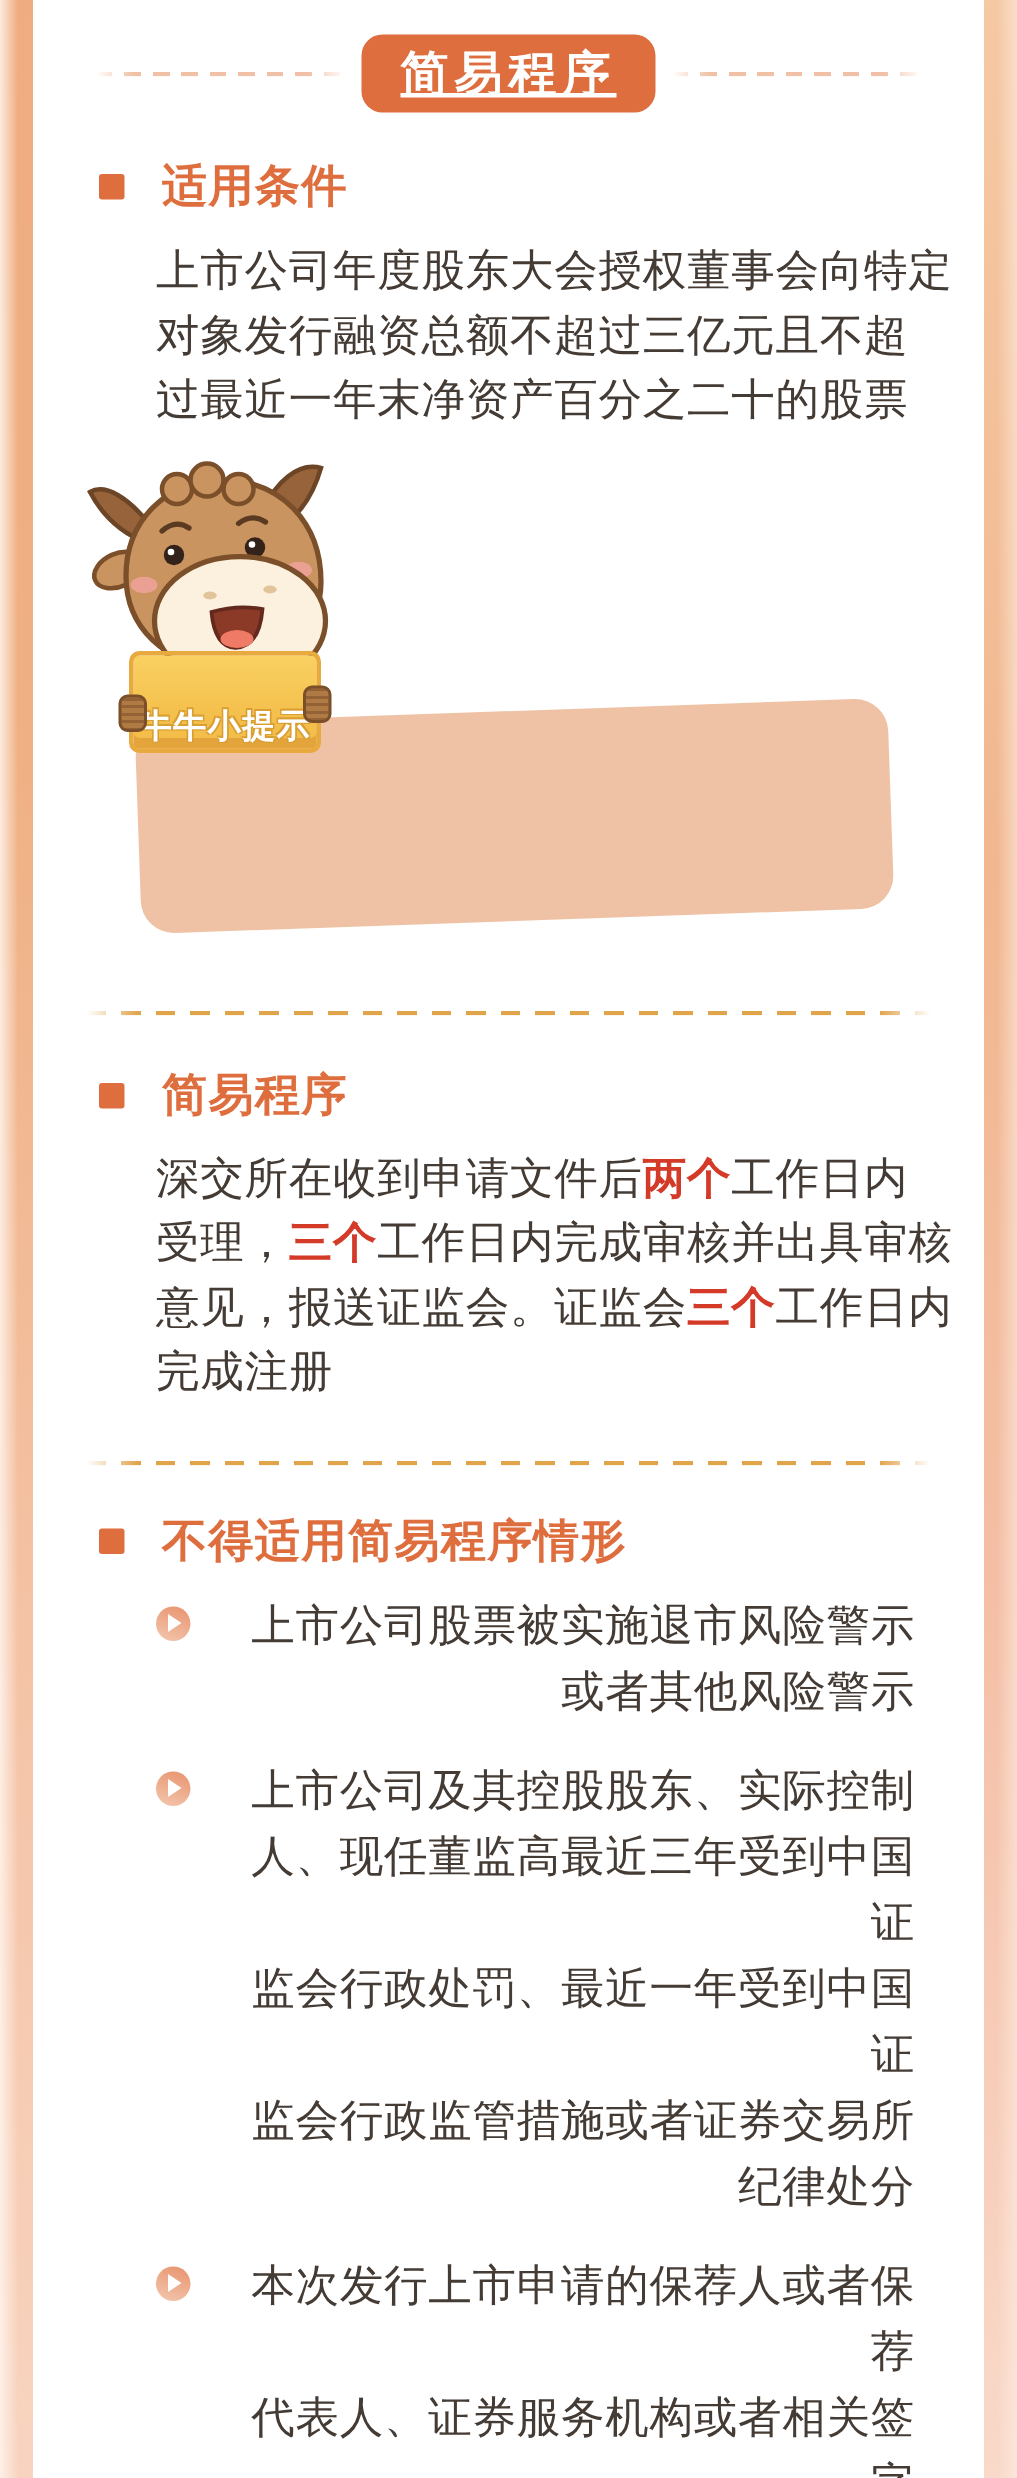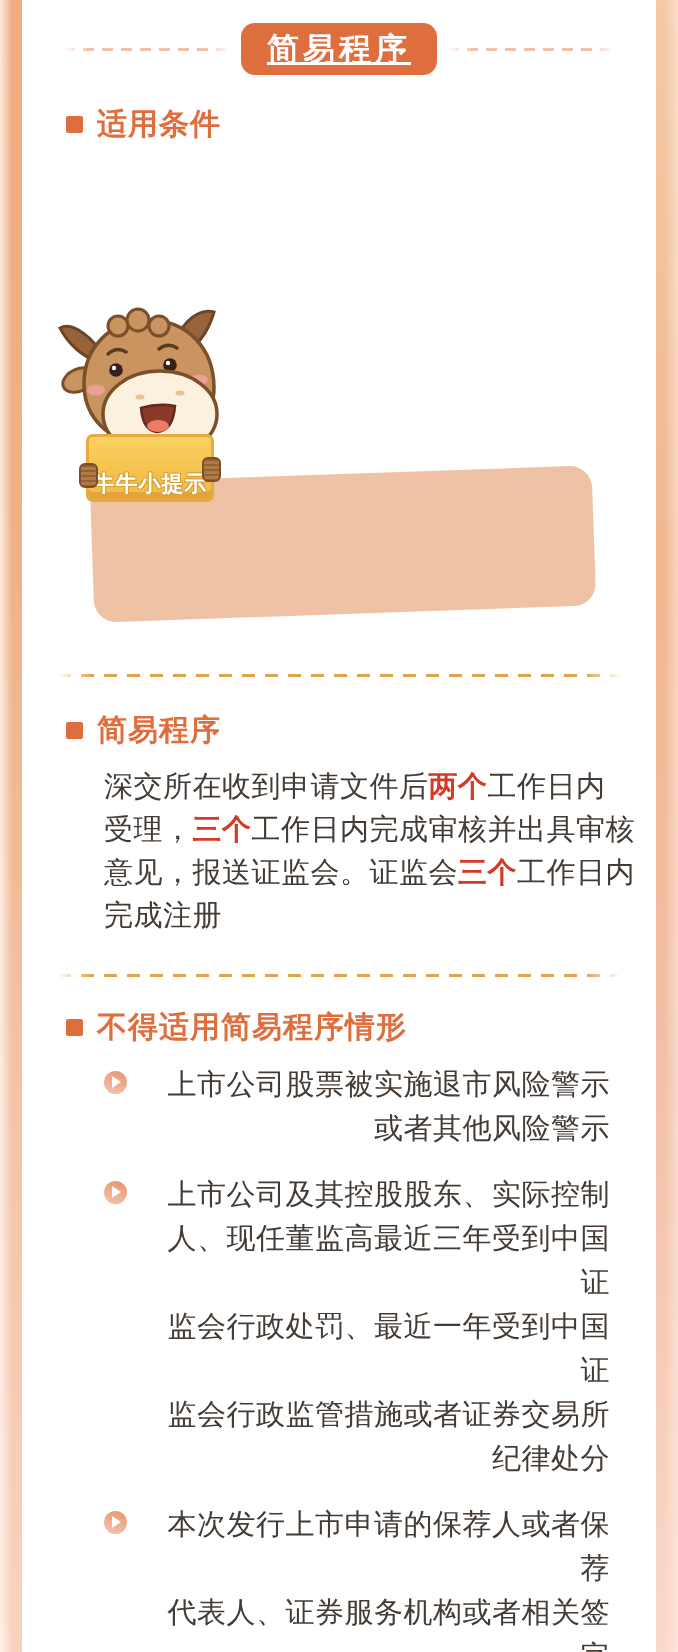--- a/index.html
+++ b/index.html
@@ -21,21 +21,21 @@
   
   .header-row{position:absolute;top:23px;left:22px;right:22px;height:52px;display:flex;align-items:center;justify-content:center;gap:11px;}
   .badge{background:var(--accent);color:#fff;font-weight:700;font-size:32px;letter-spacing:4px;
          padding:8px 26px;border-radius:14px;line-height:36px;white-space:nowrap;text-decoration:underline;}
   .h-dash{width:166px;height:3px;
           background:repeating-linear-gradient(90deg,#F0C1A6 0 11px,transparent 11px 19px);
           -webkit-mask:linear-gradient(90deg,transparent,#000 15%,#000 85%,transparent);
           mask:linear-gradient(90deg,transparent,#000 15%,#000 85%,transparent);}
 
   
-  .sec-head{position:absolute;display:flex;align-items:center;gap:14px;}
+  .sec-head{position:absolute;display:flex;align-items:center;gap:25px;}
   .sq{width:17px;height:17px;background:var(--accent);border-radius:2px;flex:0 0 auto;}
   .sec-title{color:var(--accent);font-weight:700;font-size:30px;letter-spacing:1px;white-space:nowrap;}
 
   
   .para{position:absolute;color:var(--ink);font-size:29px;line-height:43px;letter-spacing:.5px;
         white-space:pre-line;width:540px;}
   .accent{color:var(--accent-red);font-weight:700;}
 
   
   .divider{position:absolute;left:58px;width:562px;height:3px;
@@ -82,20 +82,23 @@
   <div class="header-row">
     <div class="h-dash"></div>
     <div class="badge">简易程序</div>
     <div class="h-dash"></div>
   </div>
 
   <div class="sec-head" style="left:66px;top:104px;">
     <div class="sq"></div>
     <div class="sec-title">适用条件</div>
   </div>
+  <div class="para" style="left:104px;top:160px;">上市公司年度股东大会授权董事会向特定
+对象发行融资总额不超过三亿元且不超
+过最近一年末净资产百分之二十的股票</div>
 
   <div class="mascot">
     <svg viewBox="0 0 184 162" width="184" height="162">
 
       <path d="M44 50 C 30 32, 14 22, 4 28 C 13 45, 26 56, 42 62 Z" fill="#96633A" stroke="#6B4526" stroke-width="3"></path>
       <path d="M118 44 C 127 20, 144 8, 158 12 C 152 33, 140 48, 124 56 Z" fill="#96633A" stroke="#6B4526" stroke-width="3"></path>
 
       <ellipse cx="23" cy="80" rx="17" ry="11" transform="rotate(-24 23 80)" fill="#C9945F" stroke="#7A4F29" stroke-width="3"></ellipse>
 
       <path d="M92 20 C 131 20 158 48 158 88 C 158 121 130 144 92 144 C 54 144 28 118 28 84 C 28 48 54 20 92 20 Z" fill="#C9945F" stroke="#7A4F29" stroke-width="3.5"></path>

